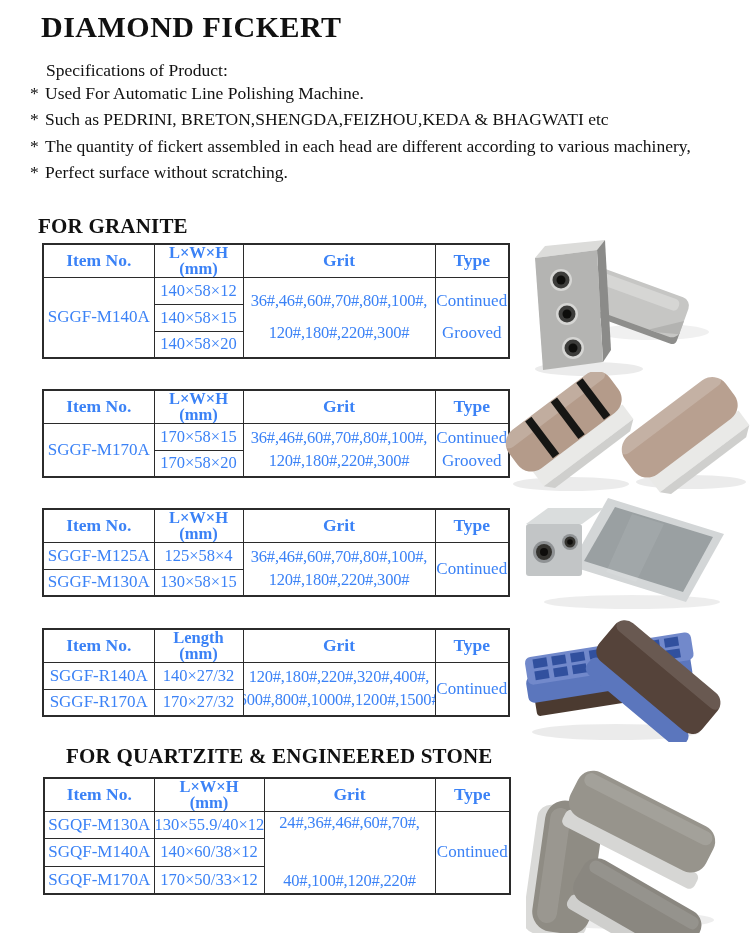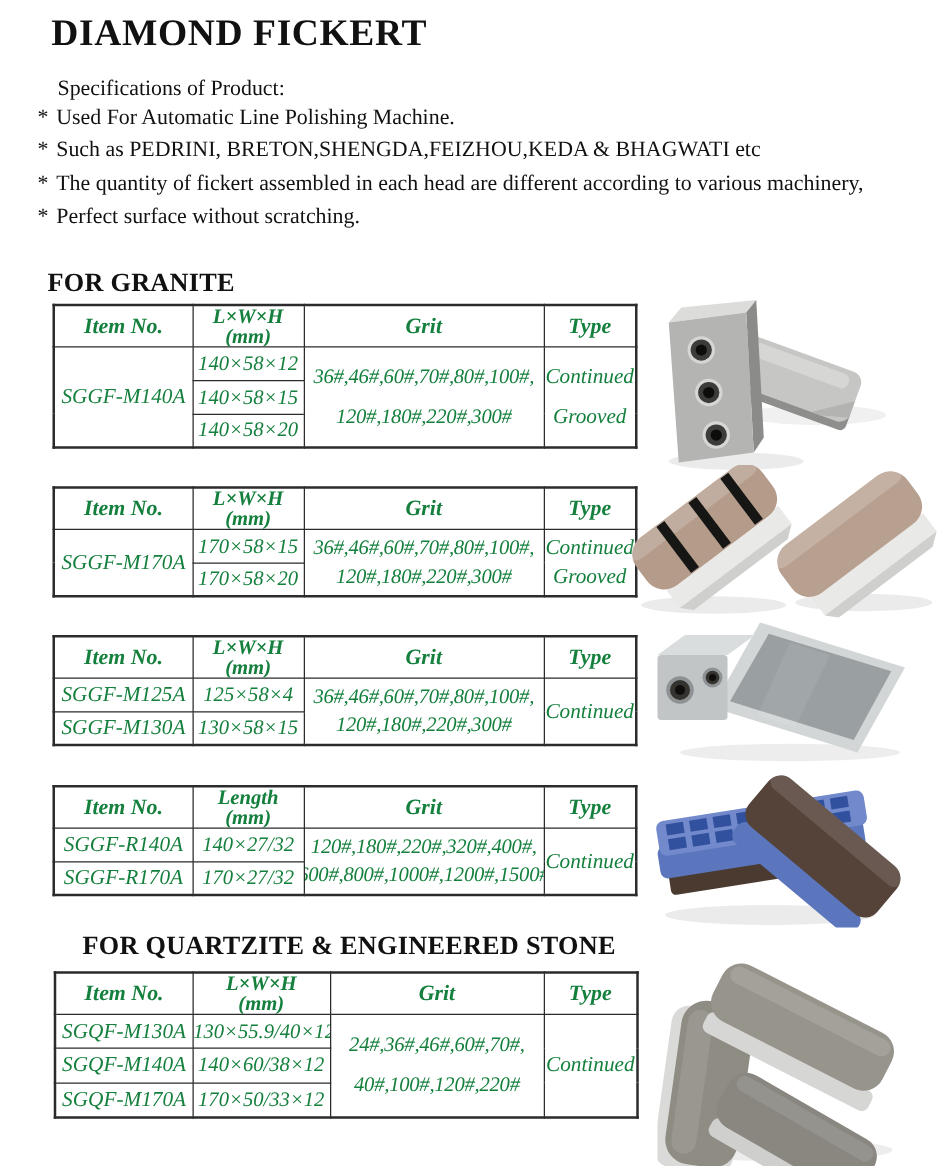--- a/index.html
+++ b/index.html
@@ -12,36 +12,35 @@
   .bullets{position:absolute;left:30px;top:80px;width:700px;font-size:17.5px;line-height:26.4px;}
   .bullet{margin:0;}
   .mark{display:inline-block;width:15px;}
   .cont{display:block;padding-left:15px;}
   .section-heading{position:absolute;font-size:21px;font-weight:bold;letter-spacing:0.2px;}
   #sec1{left:38px;top:214px;}
   #sec2{left:38px;top:744px;margin-left:28px;}
 
   table.spec-table{
     position:absolute;border-collapse:collapse;table-layout:fixed;
-    text-align:center;font-size:17px;color:#15803d;background:#ffffff;
+    text-align:center;font-size:17px;color:#3b82f6;background:#ffffff;
     border:2px solid #2b2b2b;
-    font-style:italic;
   }
   .spec-table th,.spec-table td{border:1.5px solid #2b2b2b;padding:0;vertical-align:middle;overflow:hidden;}
   .spec-table th{font-weight:bold;font-size:17.5px;}
   .sh{display:block;line-height:15.5px;font-size:16.5px;font-weight:bold;}
   tr.hrow{height:33px;}
   tr.brow{height:27px;}
   tr.brow5{height:27.5px;padding-left:25px;}
   .sizecell{font-size:16.5px;}
   .gritline{white-space:nowrap;font-size:16.5px;letter-spacing:-0.2px;}
   .twoline{display:flex;flex-direction:column;justify-content:space-evenly;align-items:center;}
   .h81{height:77px;}
   .h54{height:50px;}
-  .h84{height:78px;}
+  .h84{height:78px;justify-content:space-between;}
   #t1{left:42px;top:243px;width:466px;}
   #t2{left:42px;top:389px;width:466px;}
   #t3{left:42px;top:508px;width:466px;}
   #t4{left:42px;top:628px;width:466px;}
   #t5{left:43px;top:777px;width:466px;}
   .c-item{width:111px;}.c-size{width:89px;}.c-grit{width:192px;}.c-type{width:74px;}
   .c5-item{width:110px;}.c5-size{width:110px;}.c5-grit{width:171px;}.c5-type{width:75px;}
 
   .photo{position:absolute;}
   .photo svg{display:block;width:100%;height:100%;}

